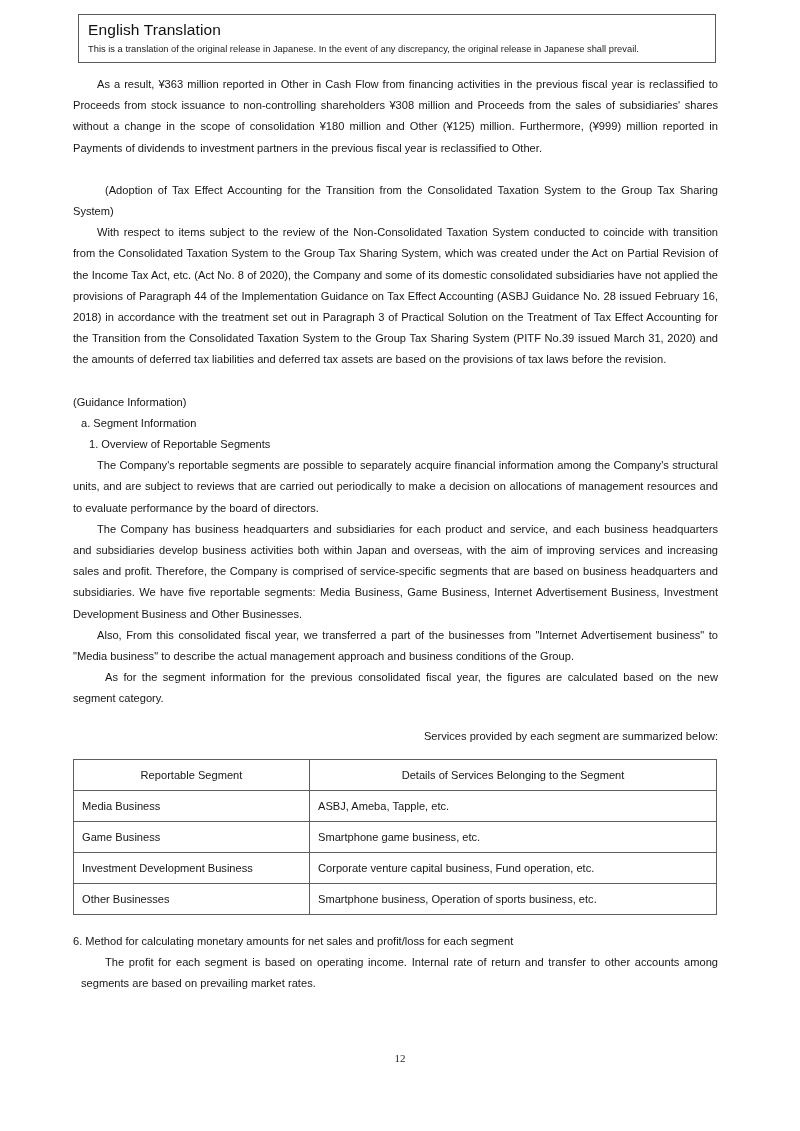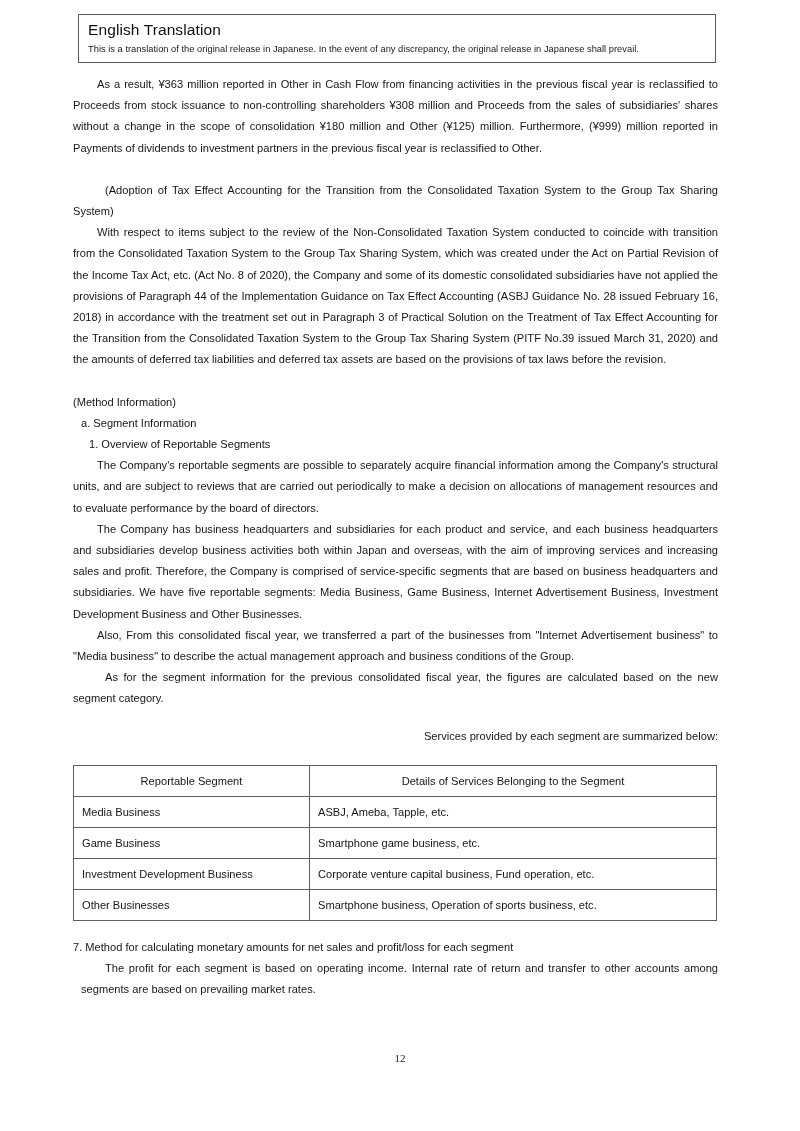--- a/index.html
+++ b/index.html
@@ -78,21 +78,21 @@
   .section-head {
     font-size: 11.1px;
     line-height: 21.2px;
     color: #161616;
   }
 
   
   .seg-table {
     border-collapse: collapse;
     width: 643px;
-    margin-top: 18px;
+    margin-top: 12px;
     table-layout: fixed;
   }
   .seg-table td, .seg-table th {
     border: 1px solid #5e5e5e;
     font-size: 11.1px;
     font-weight: normal;
     color: #161616;
     height: 31px;
     box-sizing: border-box;
     vertical-align: middle;
@@ -129,21 +129,21 @@
 
     <div class="para just indent-1">As a result, ¥363 million reported in Other in Cash Flow from financing activities in the previous fiscal year is reclassified to Proceeds from stock issuance to non-controlling shareholders ¥308 million and Proceeds from the sales of subsidiaries' shares without a change in the scope of consolidation ¥180 million and Other (¥125) million. Furthermore, (¥999) million reported in Payments of dividends to investment partners in the previous fiscal year is reclassified to Other.</div>
 
     <div class="gap-lg"></div>
 
     <div class="para just indent-2">(Adoption of Tax Effect Accounting for the Transition from the Consolidated Taxation System to the Group Tax Sharing System)</div>
     <div class="para just indent-1">With respect to items subject to the review of the Non-Consolidated Taxation System conducted to coincide with transition from the Consolidated Taxation System to the Group Tax Sharing System, which was created under the Act on Partial Revision of the Income Tax Act, etc. (Act No. 8 of 2020), the Company and some of its domestic consolidated subsidiaries have not applied the provisions of Paragraph 44 of the Implementation Guidance on Tax Effect Accounting (ASBJ Guidance No. 28 issued February 16, 2018) in accordance with the treatment set out in Paragraph 3 of Practical Solution on the Treatment of Tax Effect Accounting for the Transition from the Consolidated Taxation System to the Group Tax Sharing System (PITF No.39 issued March 31, 2020) and the amounts of deferred tax liabilities and deferred tax assets are based on the provisions of tax laws before the revision.</div>
 
     <div class="gap-lg"></div>
 
-    <div class="section-head">(Method Information)</div>
+    <div class="section-head">(Guidance Information)</div>
     <div class="section-head pad-l8">a. Segment Information</div>
     <div class="section-head pad-l16">1. Overview of Reportable Segments</div>
     <div class="para just indent-1">The Company's reportable segments are possible to separately acquire financial information among the Company's structural units, and are subject to reviews that are carried out periodically to make a decision on allocations of management resources and to evaluate performance by the board of directors.</div>
     <div class="para just indent-1">The Company has business headquarters and subsidiaries for each product and service, and each business headquarters and subsidiaries develop business activities both within Japan and overseas, with the aim of improving services and increasing sales and profit. Therefore, the Company is comprised of service-specific segments that are based on business headquarters and subsidiaries. We have five reportable segments: Media Business, Game Business, Internet Advertisement Business, Investment Development Business and Other Businesses.</div>
     <div class="para just indent-1">Also, From this consolidated fiscal year, we transferred a part of the businesses from "Internet Advertisement business" to "Media business" to describe the actual management approach and business conditions of the Group.</div>
     <div class="para just indent-2">As for the segment information for the previous consolidated fiscal year, the figures are calculated based on the new segment category.</div>
 
     <div class="gap-md"></div>
 
     <div class="para pad-l24">Services provided by each segment are summarized below:</div>
@@ -170,20 +170,20 @@
         </tr>
         <tr>
           <td class="col-a">Other Businesses</td>
           <td class="col-b">Smartphone business, Operation of sports business, etc.</td>
         </tr>
       </tbody>
     </table>
 
     <div class="gap-md"></div>
 
-    <div class="section-head">7. Method for calculating monetary amounts for net sales and profit/loss for each segment</div>
+    <div class="section-head">6. Method for calculating monetary amounts for net sales and profit/loss for each segment</div>
     <div class="para just indent-1 pad-l8">The profit for each segment is based on operating income. Internal rate of return and transfer to other accounts among segments are based on prevailing market rates.</div>
 
   </div>
 
   <div class="page-number">12</div>
 
 </div>
 
 </body></html>

